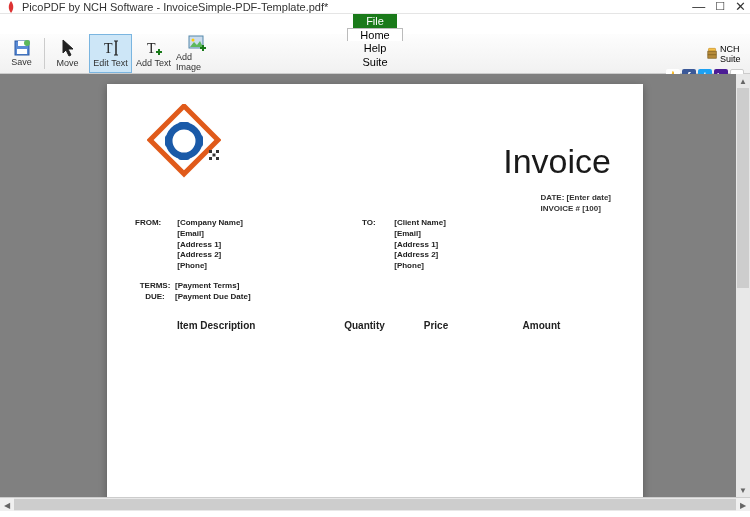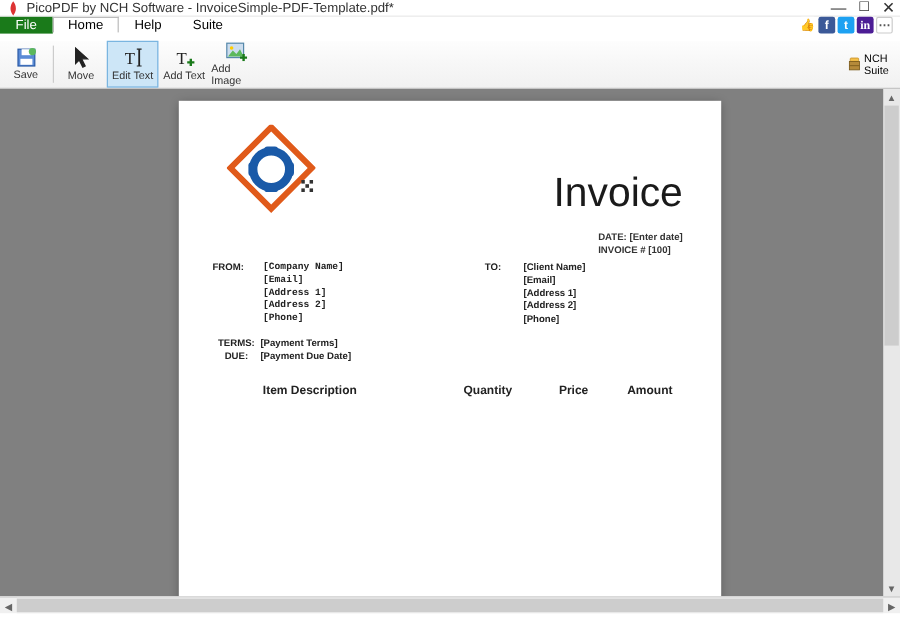--- a/index.html
+++ b/index.html
@@ -4,47 +4,47 @@
 <style>
 * { box-sizing: border-box; margin: 0; padding: 0; }
 html, body { width: 750px; height: 517px; font-family: "Segoe UI", Tahoma, sans-serif; font-size: 11px; overflow: hidden; background: #fff; }
 
 .titlebar { height: 14px; display: flex; align-items: center; padding: 0 4px; background: #fff; border-bottom: 1px solid #e5e5e5; }
 .titlebar .app-icon { width: 14px; height: 14px; margin-right: 4px; }
 .titlebar .title { flex: 1; font-size: 11px; color: #333; }
 .titlebar .win-controls { display: flex; gap: 10px; align-items: center; }
 .titlebar .win-controls span { cursor: pointer; font-size: 13px; line-height: 1; color: #333; }
 
-.menubar { height: 20px; display: flex; align-items: flex-start; background: #fff; }
+.menubar { height: 20px; display: flex; align-items: center; background: #fff; flex-direction: column; }
 .menubar .tab { padding: 0 12px; display: flex; align-items: center; font-size: 11px; cursor: pointer; border: 1px solid transparent; }
 .menubar .tab.file { background: #1a7a1a; color: #fff; }
 .menubar .tab.active { border: 1px solid #bbb; border-bottom: none; background: #fff; }
 .menubar .social { margin-left: auto; display: flex; align-items: center; gap: 2px; padding-right: 6px; }
 .menubar .social .sicon { width: 14px; height: 14px; display: flex; align-items: center; justify-content: center; font-size: 10px; font-weight: bold; color: #fff; border-radius: 2px; }
 
 .toolbar { height: 40px; display: flex; align-items: stretch; border-bottom: 1px solid #ccc; background: linear-gradient(#fdfdfd, #f1f1f1); }
 .toolbar .btn { width: 43px; display: flex; flex-direction: column; align-items: center; justify-content: center; gap: 1px; cursor: pointer; border: 1px solid transparent; }
 .toolbar .btn.active { background: #cde6f7; border: 1px solid #7ab5e0; }
 .toolbar .btn .lbl { font-size: 9px; color: #333; }
 .toolbar .sep { width: 1px; background: #ccc; margin: 4px 1px; }
 .toolbar .spacer { flex: 1; }
 .toolbar .suite { width: 45px; display: flex; flex-direction: row; align-items: center; justify-content: center; gap: 1px; cursor: pointer; }
 
 .workspace { height: 423px; background: #808080; display: flex; justify-content: center; overflow: hidden; position: relative; }
-.page { width: 452px; height: 100%; margin-top: 10px; background: #fff; box-shadow: 0 2px 8px rgba(0,0,0,0.3); padding: 18px 28px; position: relative; }
+.page { width: 536px; height: 100%; margin-top: 10px; background: #fff; box-shadow: 0 2px 8px rgba(0,0,0,0.3); padding: 18px 28px; position: relative; }
 
 .logo-area { position: absolute; left: 40px; top: 20px; }
 .sel-handle { position: absolute; left: 102px; top: 66px; width: 10px; height: 10px; }
 
 .invoice-title { position: absolute; right: 32px; top: 58px; font-size: 34px; font-family: "Segoe UI Light", "Segoe UI", sans-serif; font-weight: 300; color: #1a1a1a; }
 .inv-meta { position: absolute; right: 32px; top: 108px; text-align: left; font-size: 8px; font-weight: bold; color: #333; line-height: 1.4; }
 
 .from-block { position: absolute; left: 28px; top: 134px; font-size: 8px; color: #222; }
 .from-block .hdr { font-weight: bold; display: inline-block; width: 40px; vertical-align: top; }
-.from-block .body { display: inline-block; font-weight: bold; line-height: 1.35; font-family: Liberation Mono, monospace; }
+.from-block .body { display: inline-block; font-weight: bold; line-height: 1.35; }
 
 .to-block { position: absolute; left: 255px; top: 134px; font-size: 8px; color: #222; }
 .to-block .hdr { font-weight: bold; display: inline-block; width: 30px; vertical-align: top; }
 .to-block .body { display: inline-block; font-weight: bold; line-height: 1.35; }
 
 .terms-block { position: absolute; left: 28px; top: 196px; font-size: 8px; color: #222; line-height: 1.4; }
 .terms-block .row .hdr { font-weight: bold; display: inline-block; width: 40px; text-align: center; }
 .terms-block .row .v { font-weight: bold; }
 
 .cols { position: absolute; left: 70px; right: 30px; top: 236px; display: flex; font-size: 10px; font-weight: bold; color: #222; }

